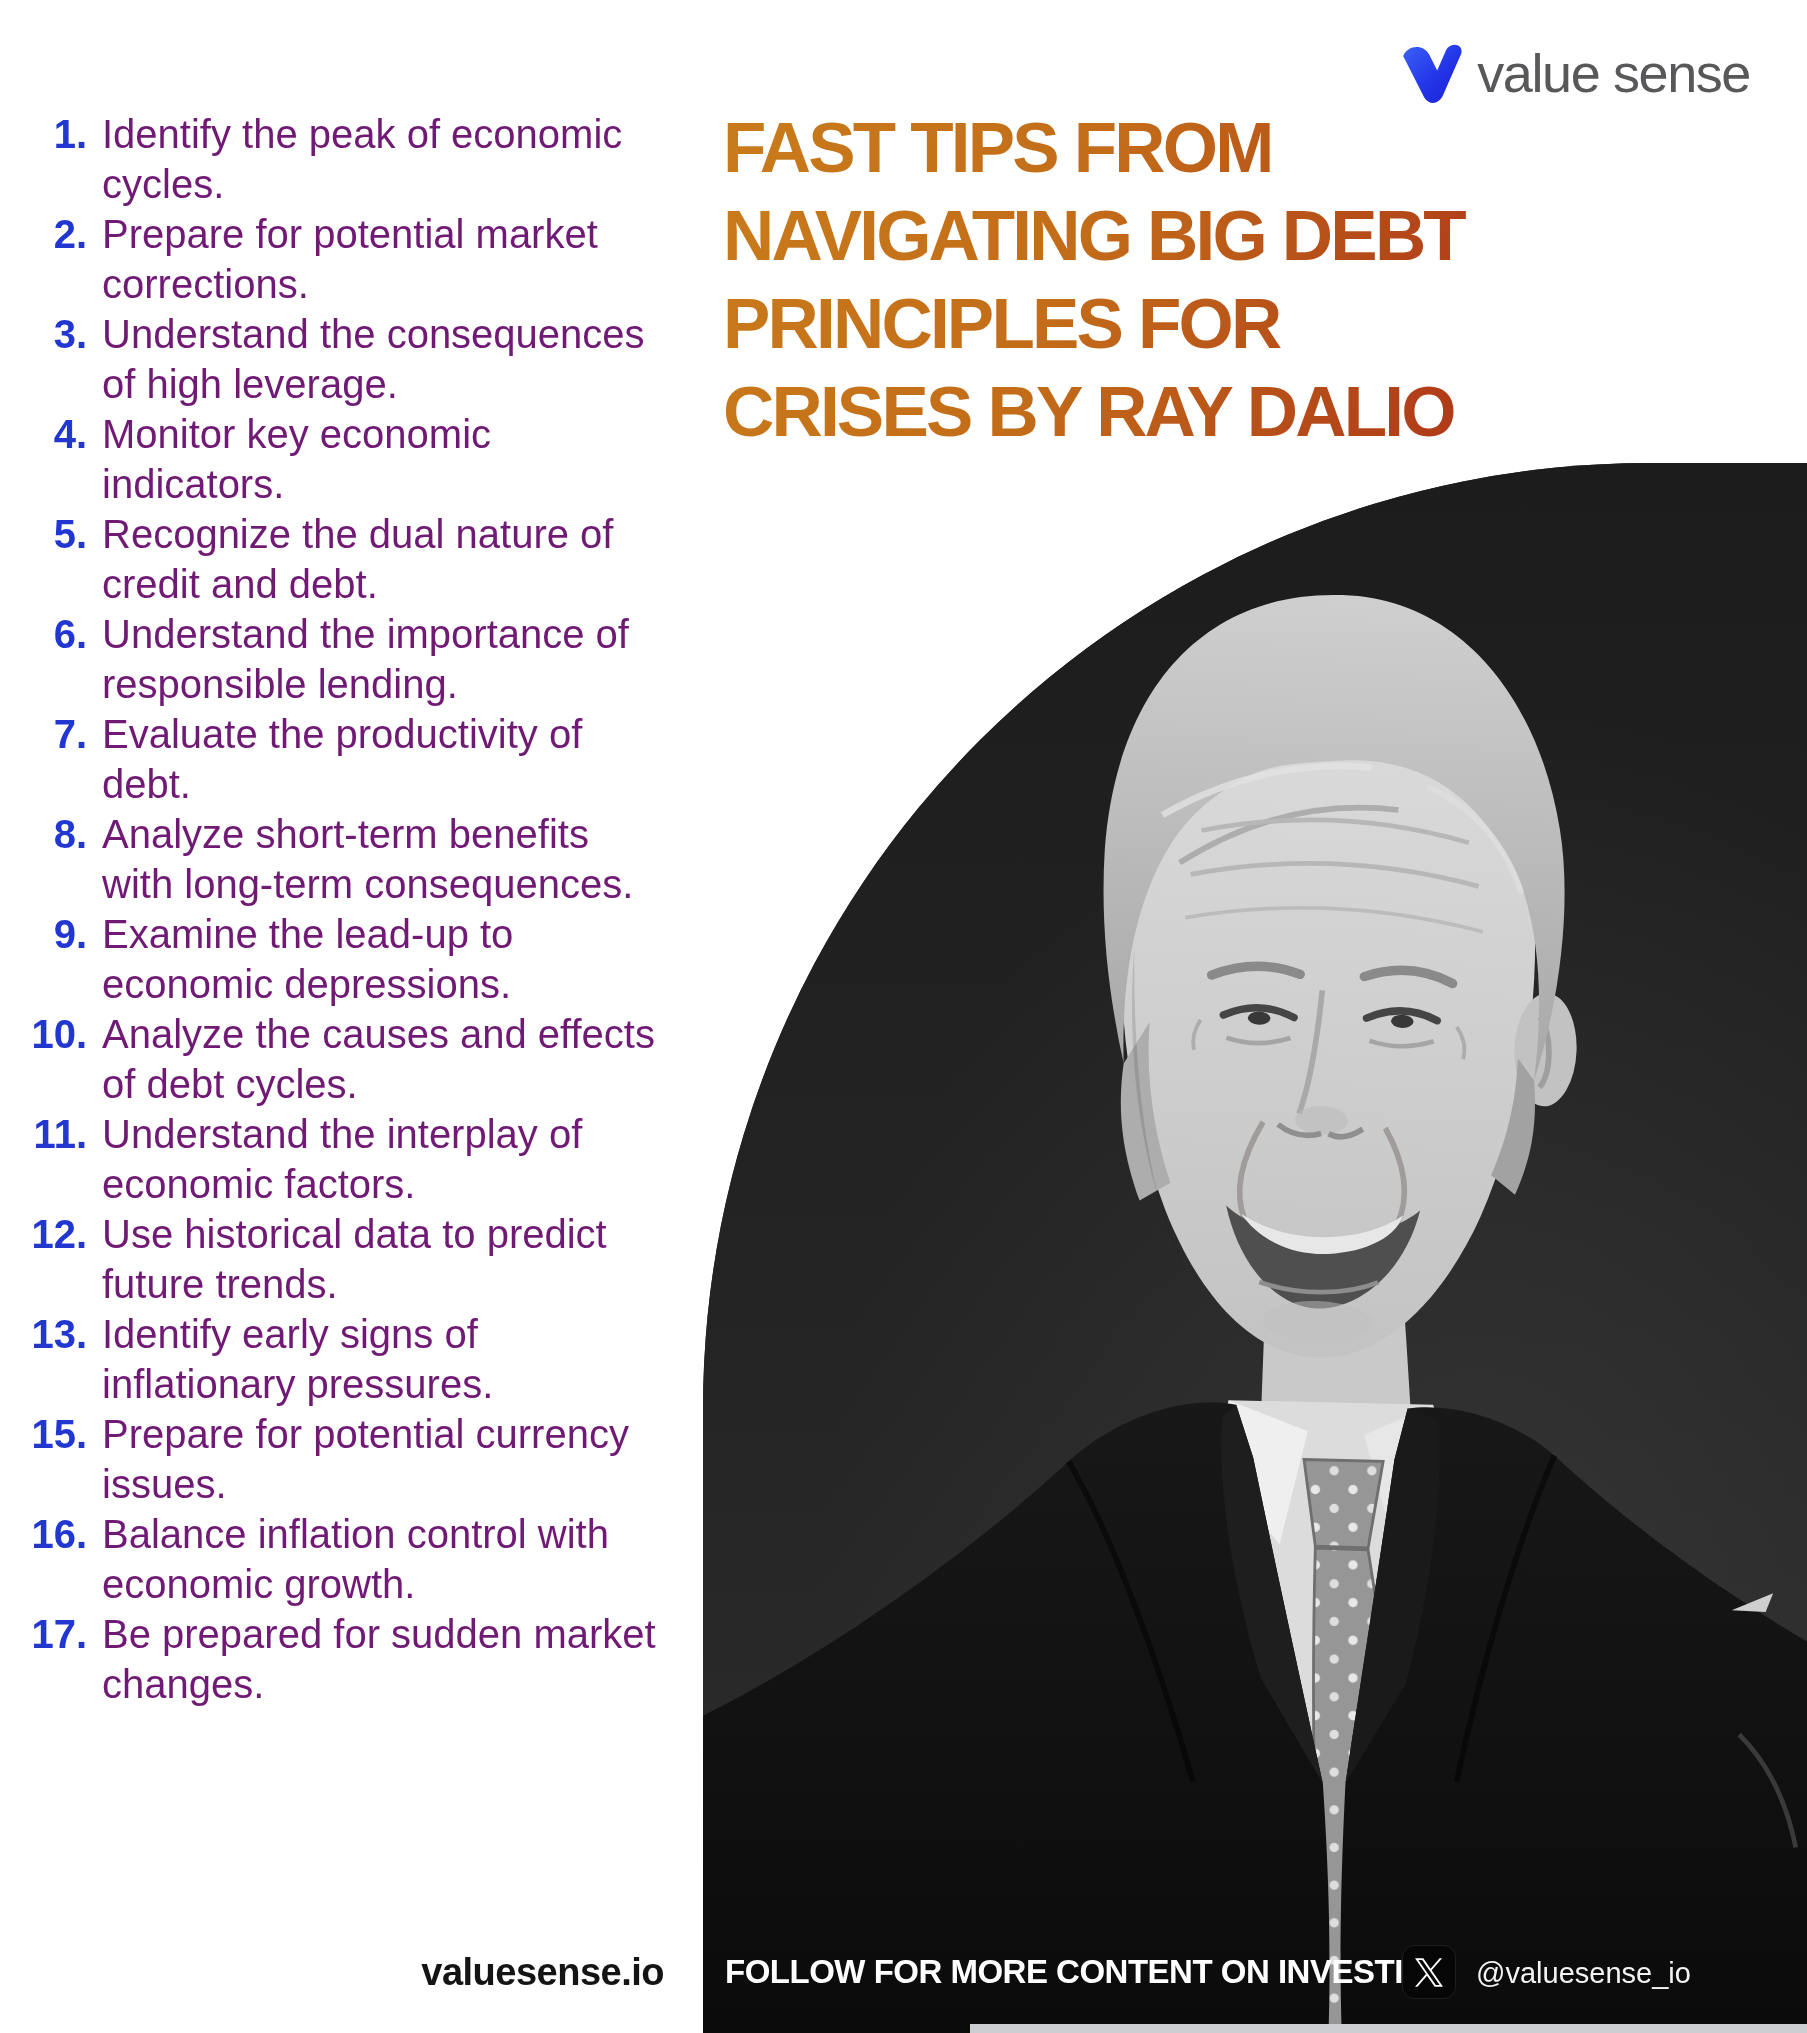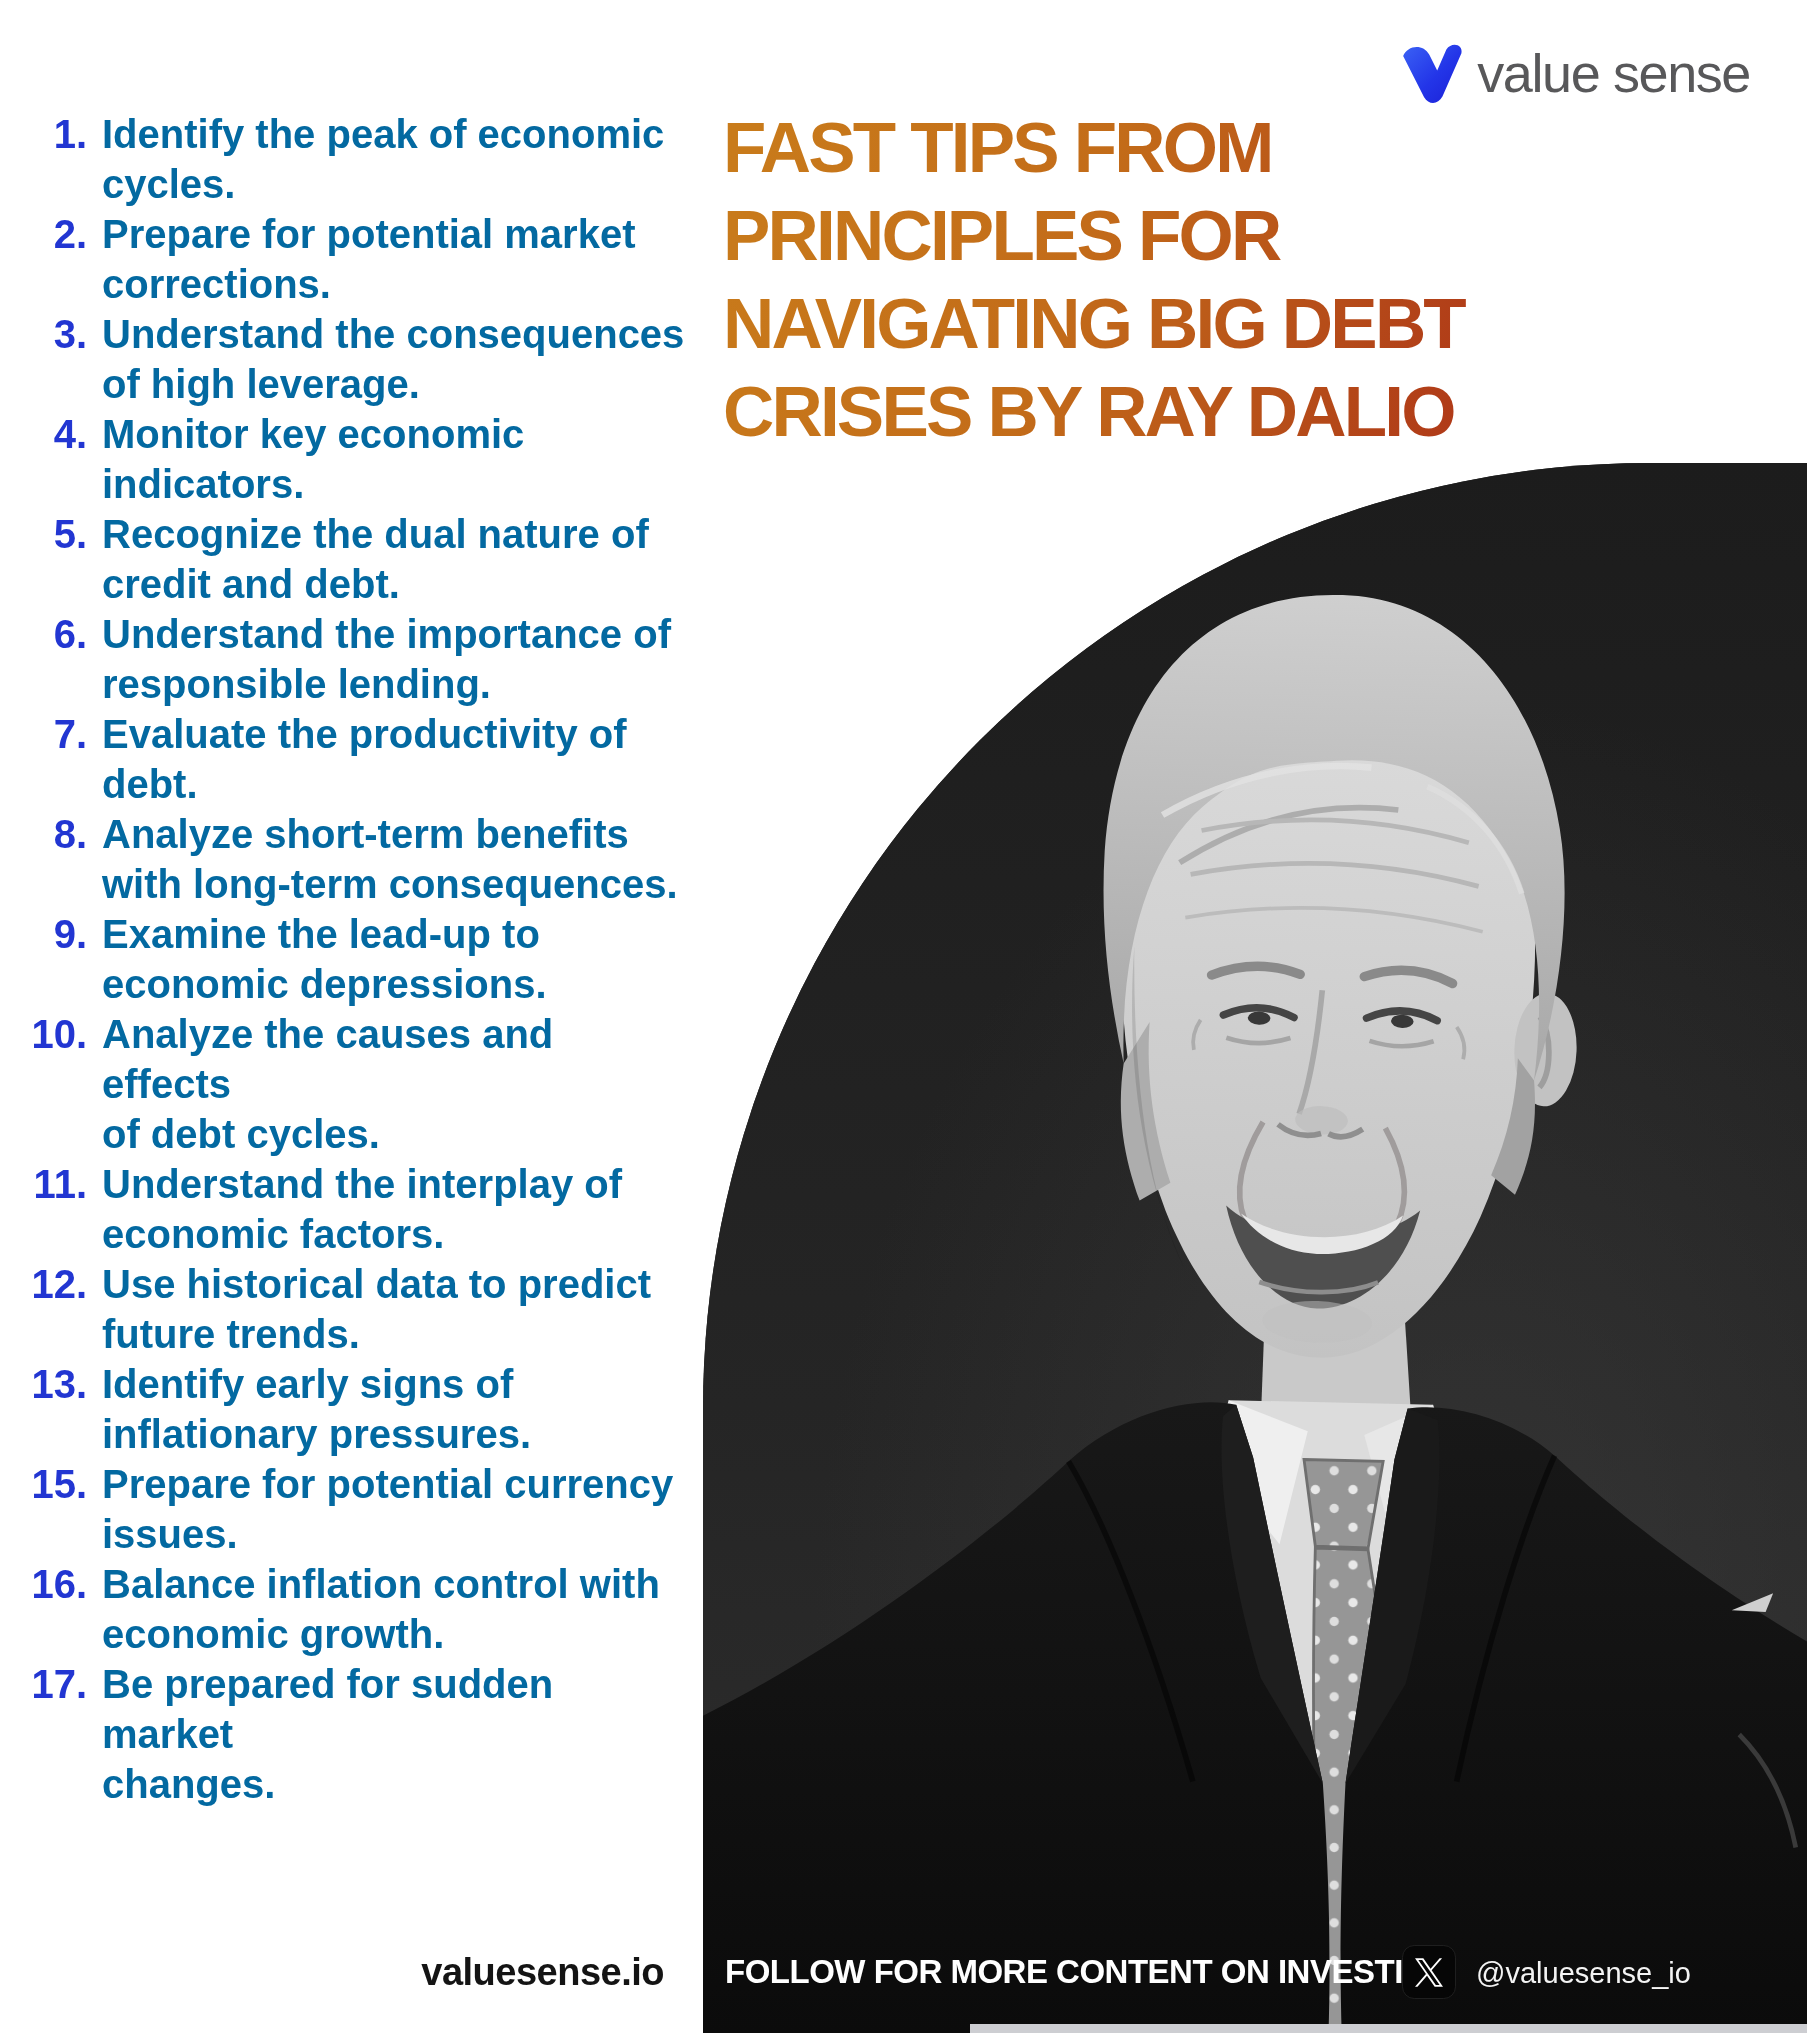--- a/index.html
+++ b/index.html
@@ -22,21 +22,21 @@
   }
 
   
   .tips{position:absolute;left:17px;top:109px;margin:0;padding:0;list-style:none;width:669px;}
   .tip{display:flex;align-items:flex-start;}
   .tip-num{
     flex:none;width:70px;text-align:right;padding-right:15px;
     font-weight:700;color:#2236D2;font-size:40px;line-height:50px;
   }
   .tip-text{
-    color:#0369a1;font-size:40px;line-height:50px;white-space:pre-line;font-weight:700;
+    color:#701a75;font-size:40px;line-height:50px;white-space:pre-line;font-weight:400;
   }
 
   
   .photo{
     position:absolute;left:703px;top:463px;width:1105px;height:1571px;
     border-top-left-radius:946px;overflow:hidden;background:#222;
   }
   .photo svg{display:block;width:100%;height:100%;}
 
   
@@ -78,22 +78,22 @@
           </linearGradient>
         </defs>
         <path d="M14 24 C20 8 44 4 54 22 L66 46 L80 14 C88 2 106 6 103 20 L74 86 C67 99 53 99 46 87 Z" fill="url(#vGrad)"></path>
       </svg>
     </span>
     <span class="logo-text">value sense</span>
   </div>
 
   <div class="title">
     <div>FAST TIPS FROM</div>
+    <div>NAVIGATING BIG DEBT</div>
     <div>PRINCIPLES FOR</div>
-    <div>NAVIGATING BIG DEBT</div>
     <div>CRISES BY RAY DALIO</div>
   </div>
 
   <ol class="tips">
     <li class="tip">
       <span class="tip-num">1.</span>
       <span class="tip-text">Identify the peak of economic
 cycles.</span>
     </li>
 

